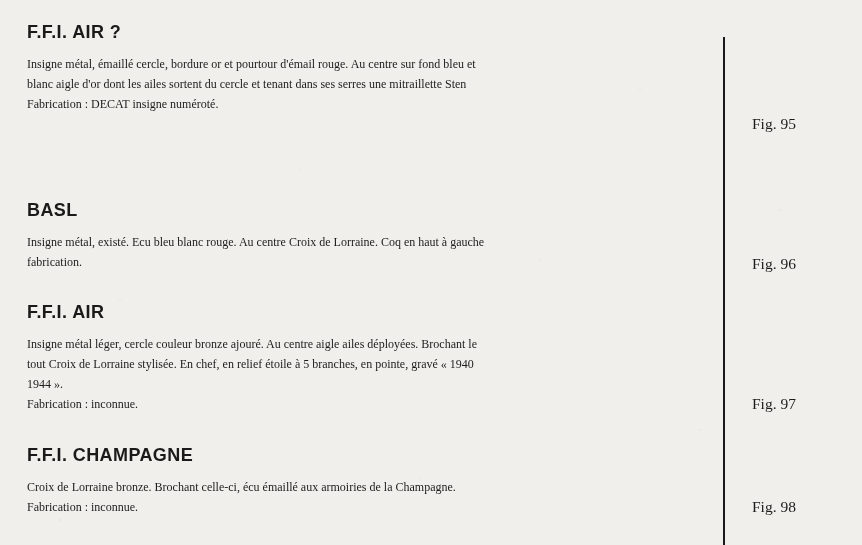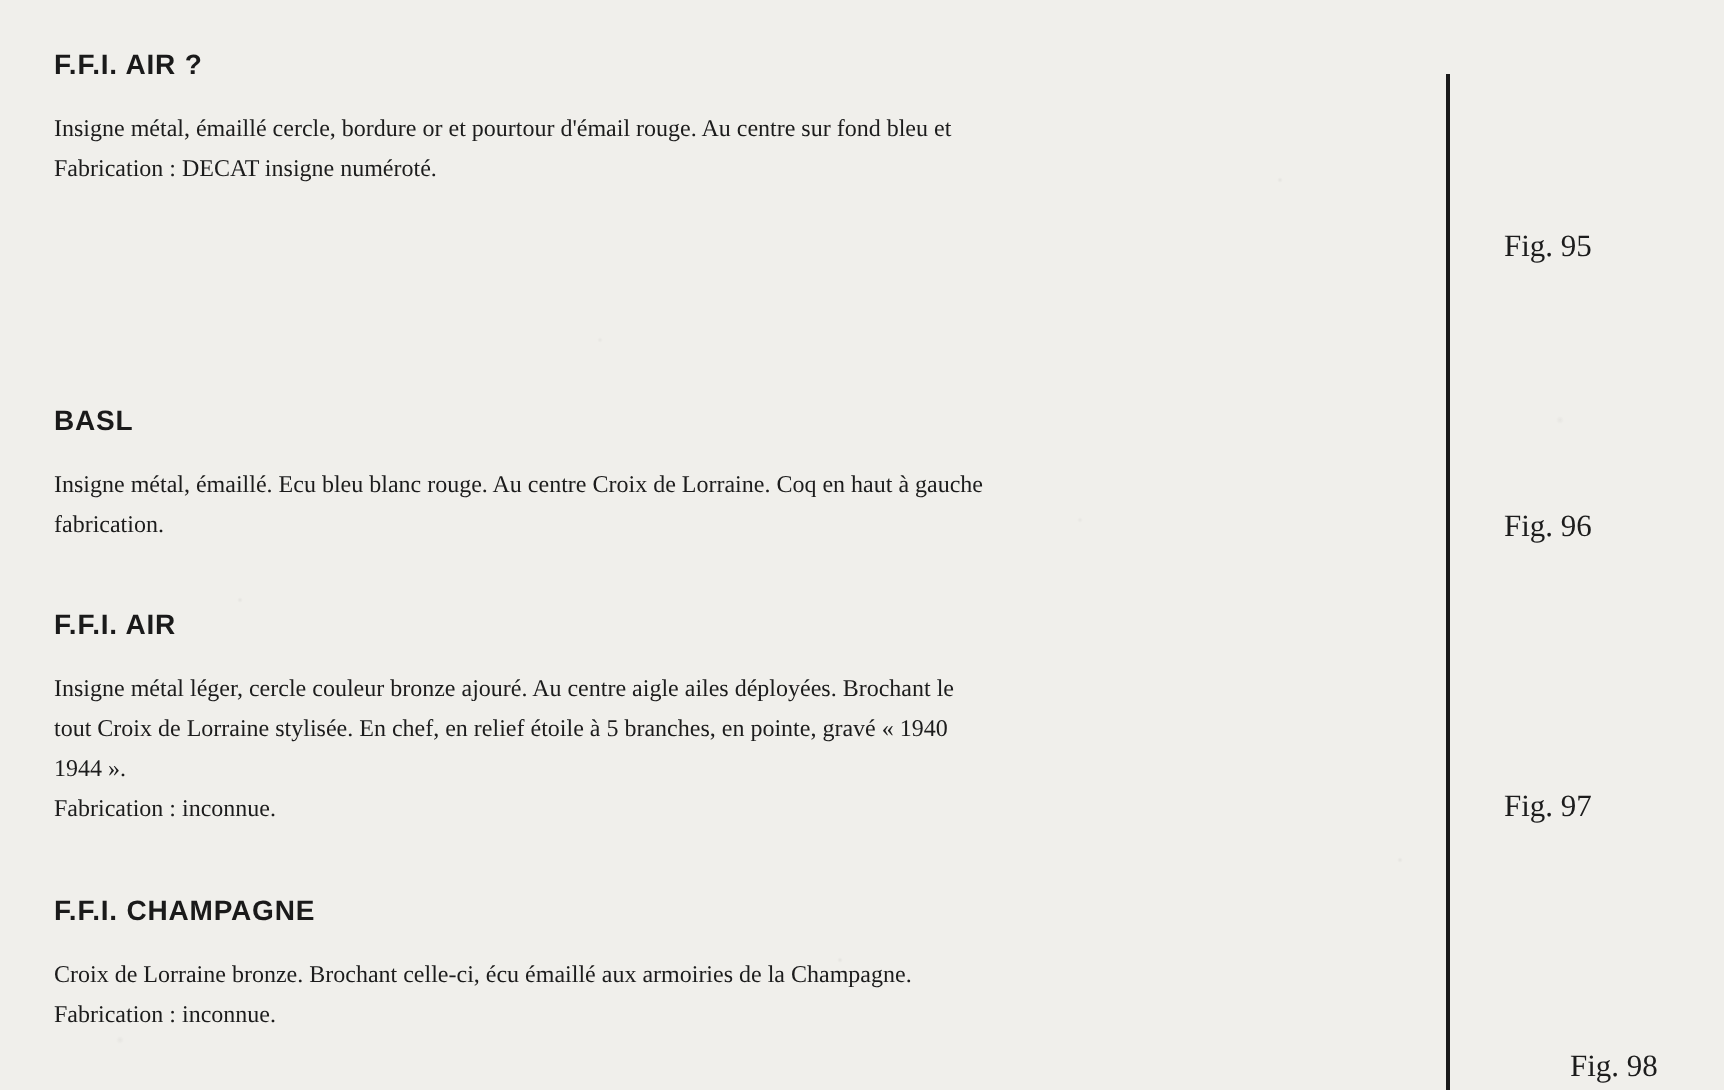--- a/index.html
+++ b/index.html
@@ -24,21 +24,21 @@
     color: #1c1c1c;
   }
   .section {
     position: absolute;
     left: 27px;
     width: 676px;
   }
   .section-heading {
     font-family: "Liberation Sans", sans-serif;
     font-weight: bold;
-    font-size: 14px;
+    font-size: 18px;
     line-height: 18px;
     letter-spacing: 0.4px;
     color: #1a1a1a;
     margin: 0 0 13px 0;
   }
   .body-line {
     font-family: "Liberation Serif", serif;
     font-size: 12px;
     line-height: 20px;
     color: #1c1c1c;
@@ -61,36 +61,37 @@
     color: #1c1c1c;
     white-space: nowrap;
   }
   #sec-1 { top: 23px; }
   #sec-2 { top: 162px; margin-top: 39px; }
   #sec-3 { top: 303px; }
   #sec-4 { top: 446px; }
   #fig-1 { top: 114px; text-align: center; }
   #fig-2 { top: 254px; }
   #fig-3 { top: 394px; }
-  #fig-4 { top: 524px; margin-left: 33px; }
+  #fig-4 { top: 497px; }
 </style>
 </head>
 <body>
 
 <div class="page">
 
   <div class="section" id="sec-1">
     <h2 class="section-heading">F.F.I. AIR ?</h2>
     <div class="body-line">Insigne métal, émaillé cercle, bordure or et pourtour d'émail rouge. Au centre sur fond bleu et</div>
+    <div class="body-line">blanc aigle d'or dont les ailes sortent du cercle et tenant dans ses serres une mitraillette Sten</div>
     <div class="body-line">Fabrication : DECAT insigne numéroté.</div>
   </div>
 
   <div class="section" id="sec-2">
     <h2 class="section-heading">BASL</h2>
-    <div class="body-line">Insigne métal, émaillé. Ecu bleu blanc rouge. Au centre Croix de Lorraine. Coq en haut à gauche</div>
+    <div class="body-line">Insigne métal, existé. Ecu bleu blanc rouge. Au centre Croix de Lorraine. Coq en haut à gauche</div>
     <div class="body-line">fabrication.</div>
   </div>
 
   <div class="section" id="sec-3">
     <h2 class="section-heading">F.F.I. AIR</h2>
     <div class="body-line">Insigne métal léger, cercle couleur bronze ajouré. Au centre aigle ailes déployées. Brochant le</div>
     <div class="body-line">tout Croix de Lorraine stylisée. En chef, en relief étoile à 5 branches, en pointe, gravé « 1940</div>
     <div class="body-line">1944 ».</div>
     <div class="body-line">Fabrication : inconnue.</div>
   </div>

